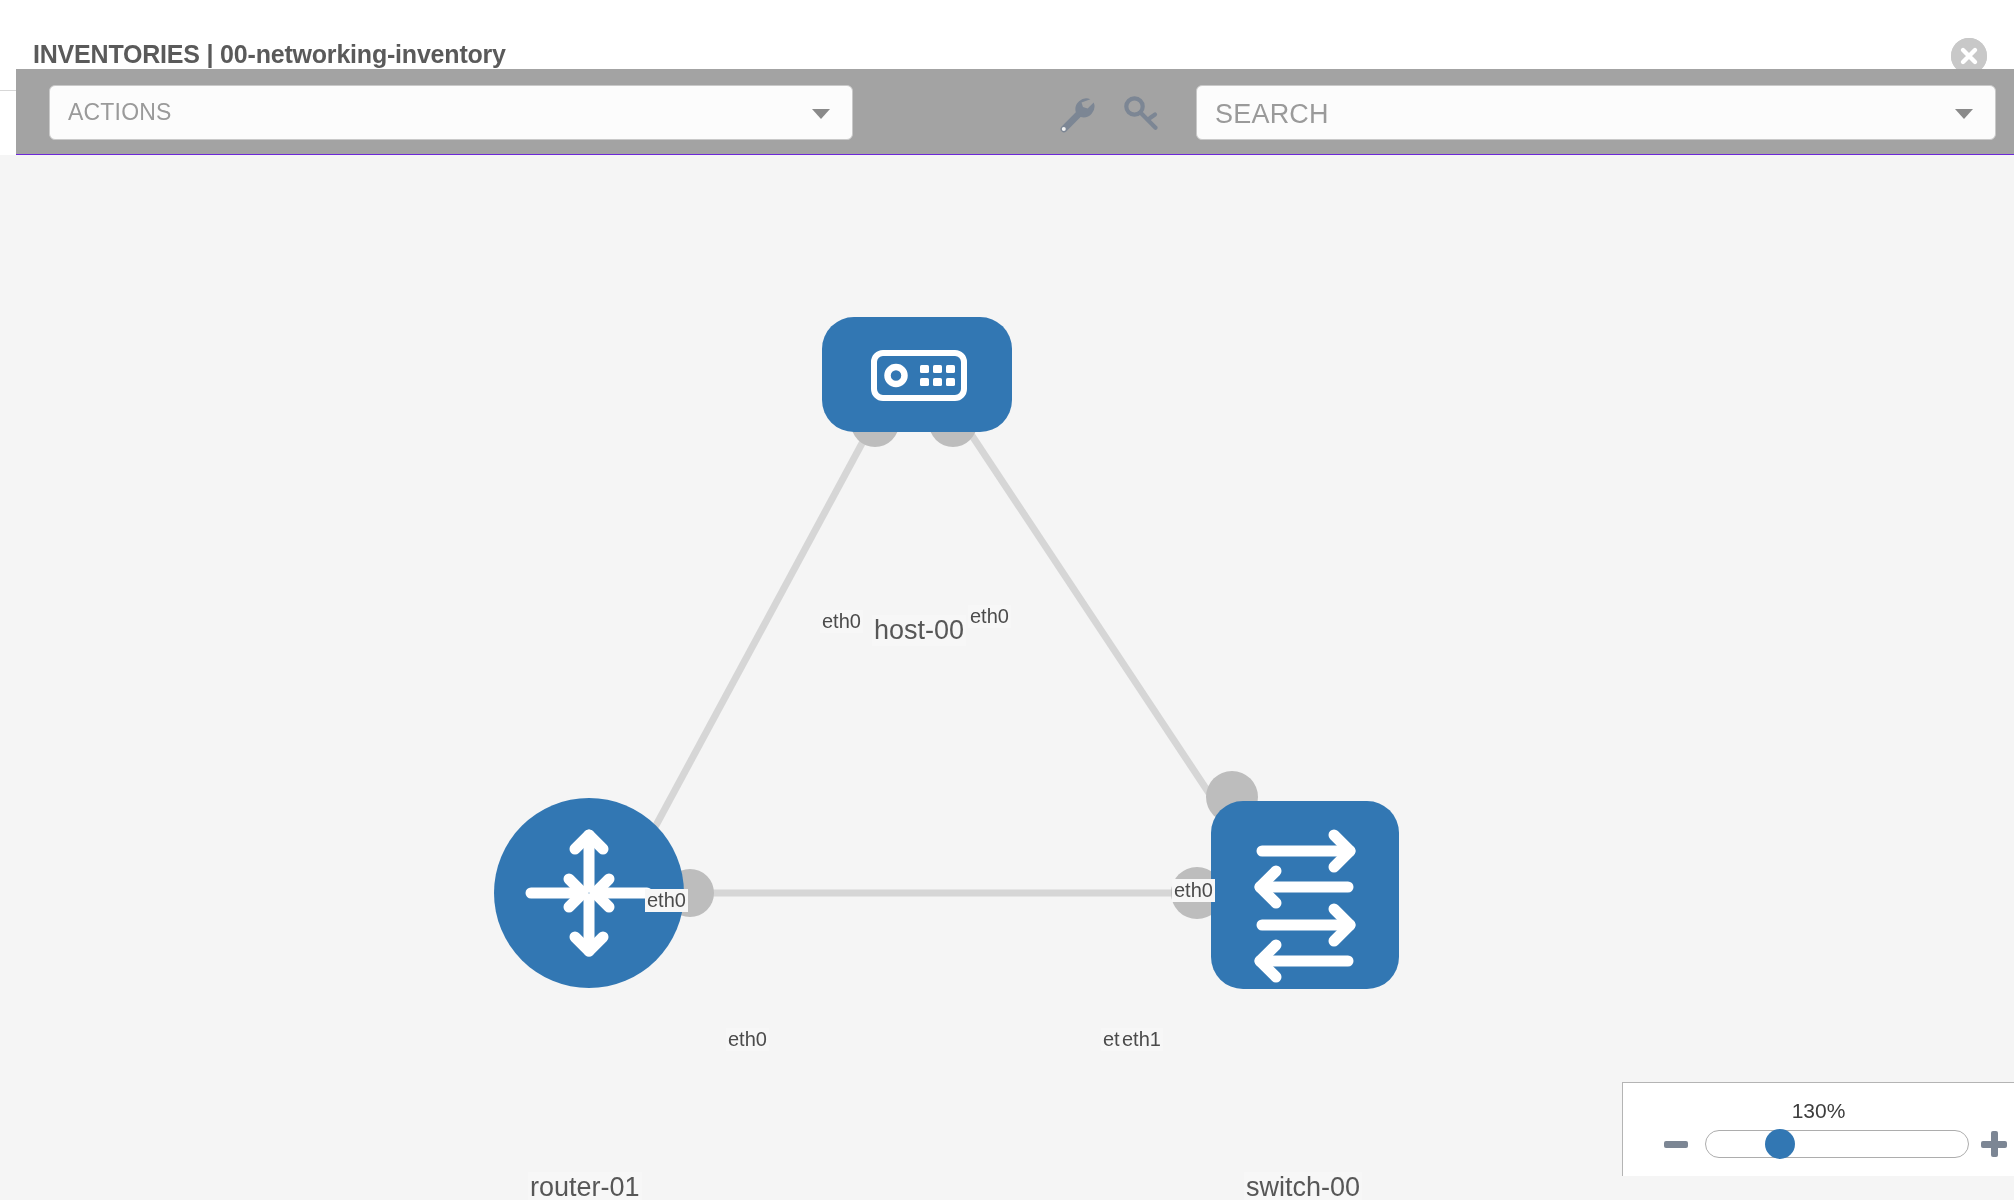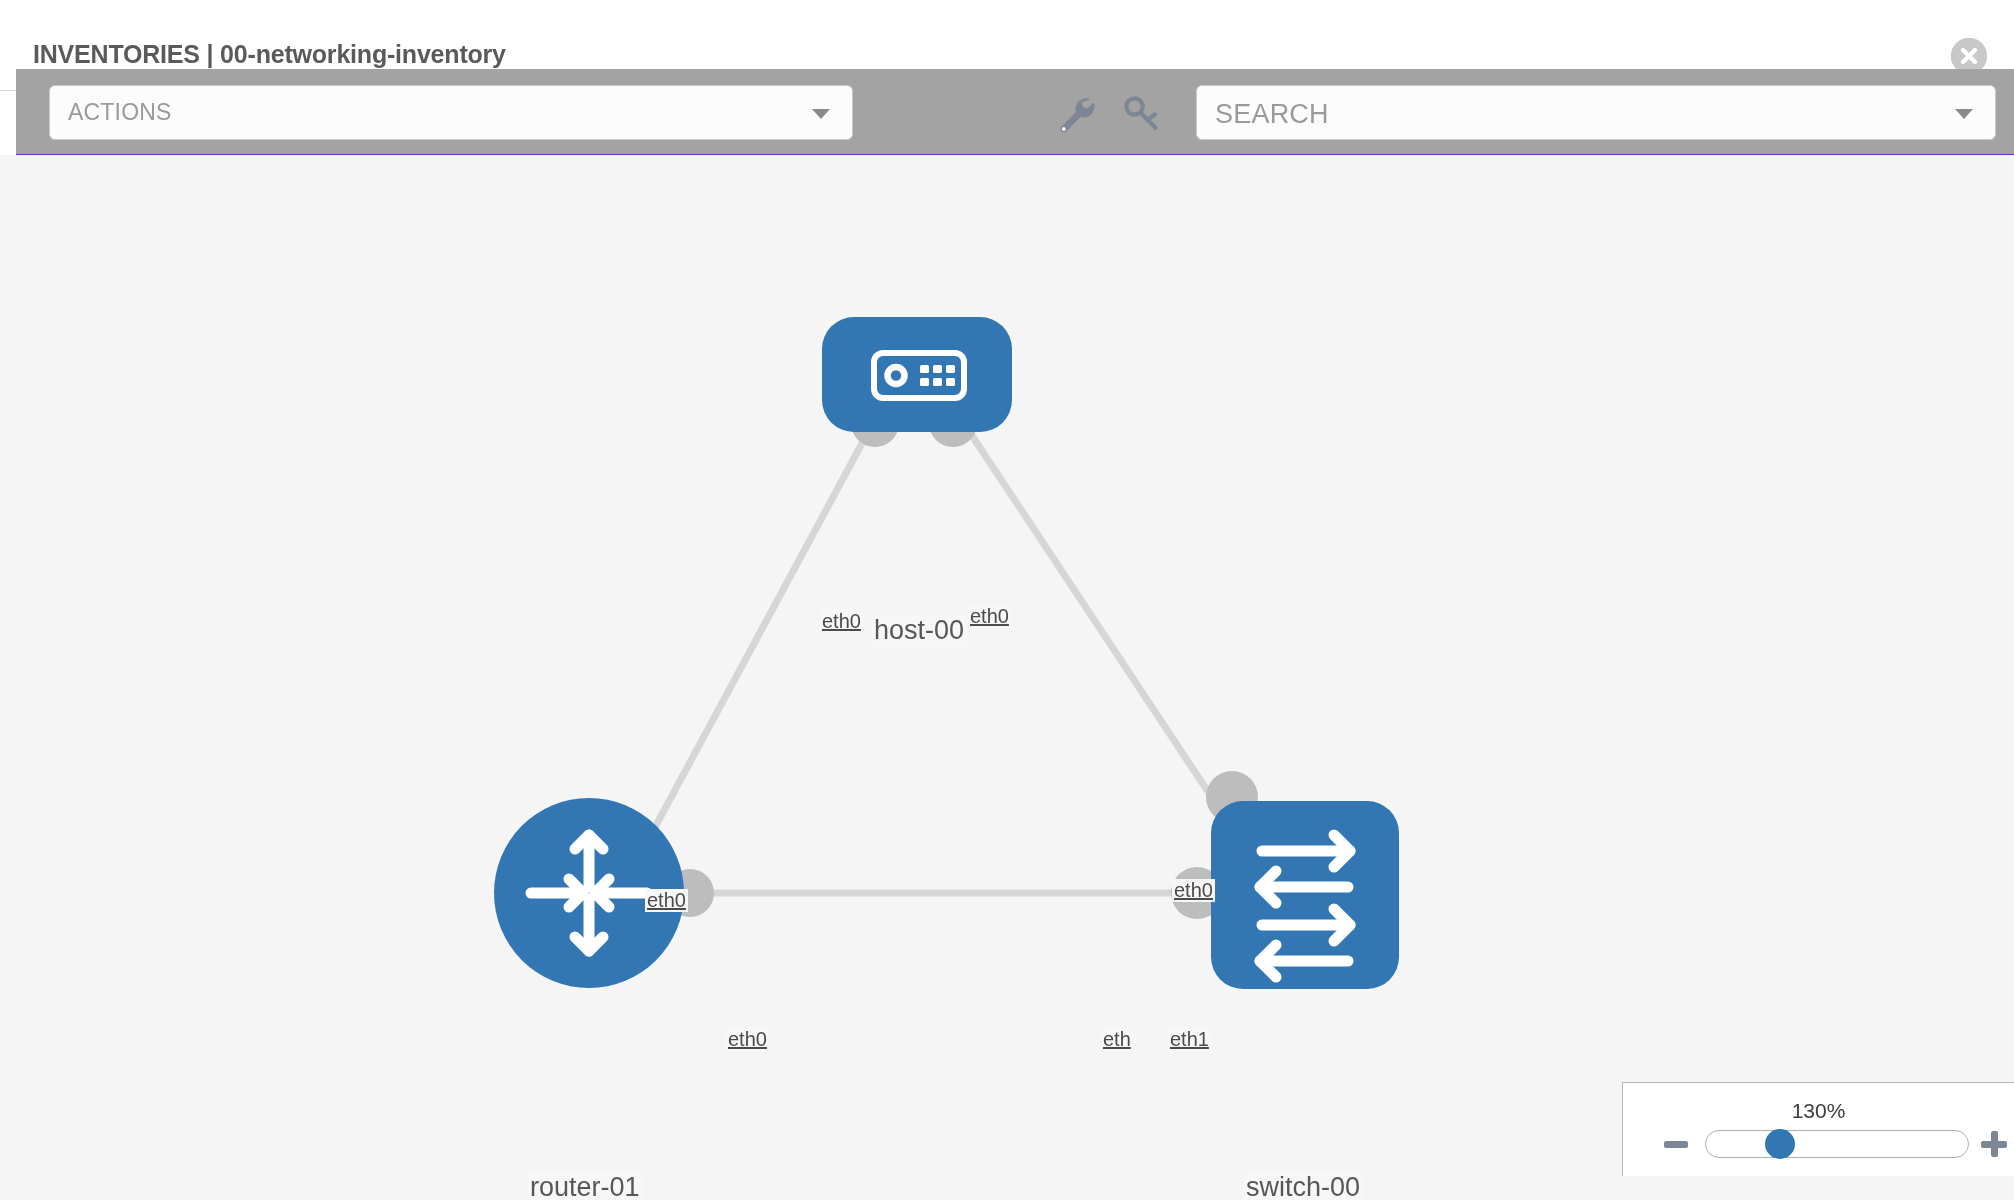--- a/index.html
+++ b/index.html
@@ -145,21 +145,20 @@
     padding: 0 2px;
     margin-top: 22px;
   }
   .iface-label {
     position: absolute;
     font-size: 20px;
     color: #4b4b4b;
     background: #f7f7f7;
     white-space: nowrap;
     padding: 0 2px;
-    text-decoration: underline;
   }
 
   
   .zoom-panel {
     position: absolute;
     left: 1622px;
     top: 1082px;
     width: 392px;
     height: 94px;
     background: #ffffff;
@@ -344,21 +343,21 @@
     <div class="node-label" style="left:872px; top:438px;">host-00</div>
     <div class="node-label" style="left:528px; top:995px;">router-01</div>
     <div class="node-label" style="left:1244px; top:995px;">switch-00</div>
 
     <div class="iface-label" style="left:820px; top:455px;">eth0</div>
     <div class="iface-label" style="left:968px; top:450px;">eth0</div>
     <div class="iface-label" style="left:645px; top:734px;">eth0</div>
     <div class="iface-label" style="left:1172px; top:724px;">eth0</div>
     <div class="iface-label" style="left:726px; top:873px;">eth0</div>
     <div class="iface-label" style="left:1101px; top:873px;">eth</div>
-    <div class="iface-label" style="left:1168px; top:873px;">eth1</div>
+    <div class="iface-label" style="left:1120px; top:873px;">eth1</div>
   </div>
 
   <div class="zoom-panel">
     <div class="zoom-pct">130%</div>
     <div class="zoom-minus"></div>
     <div class="zoom-track"></div>
     <div class="zoom-thumb"></div>
     <div class="zoom-plus"></div>
   </div>
 

